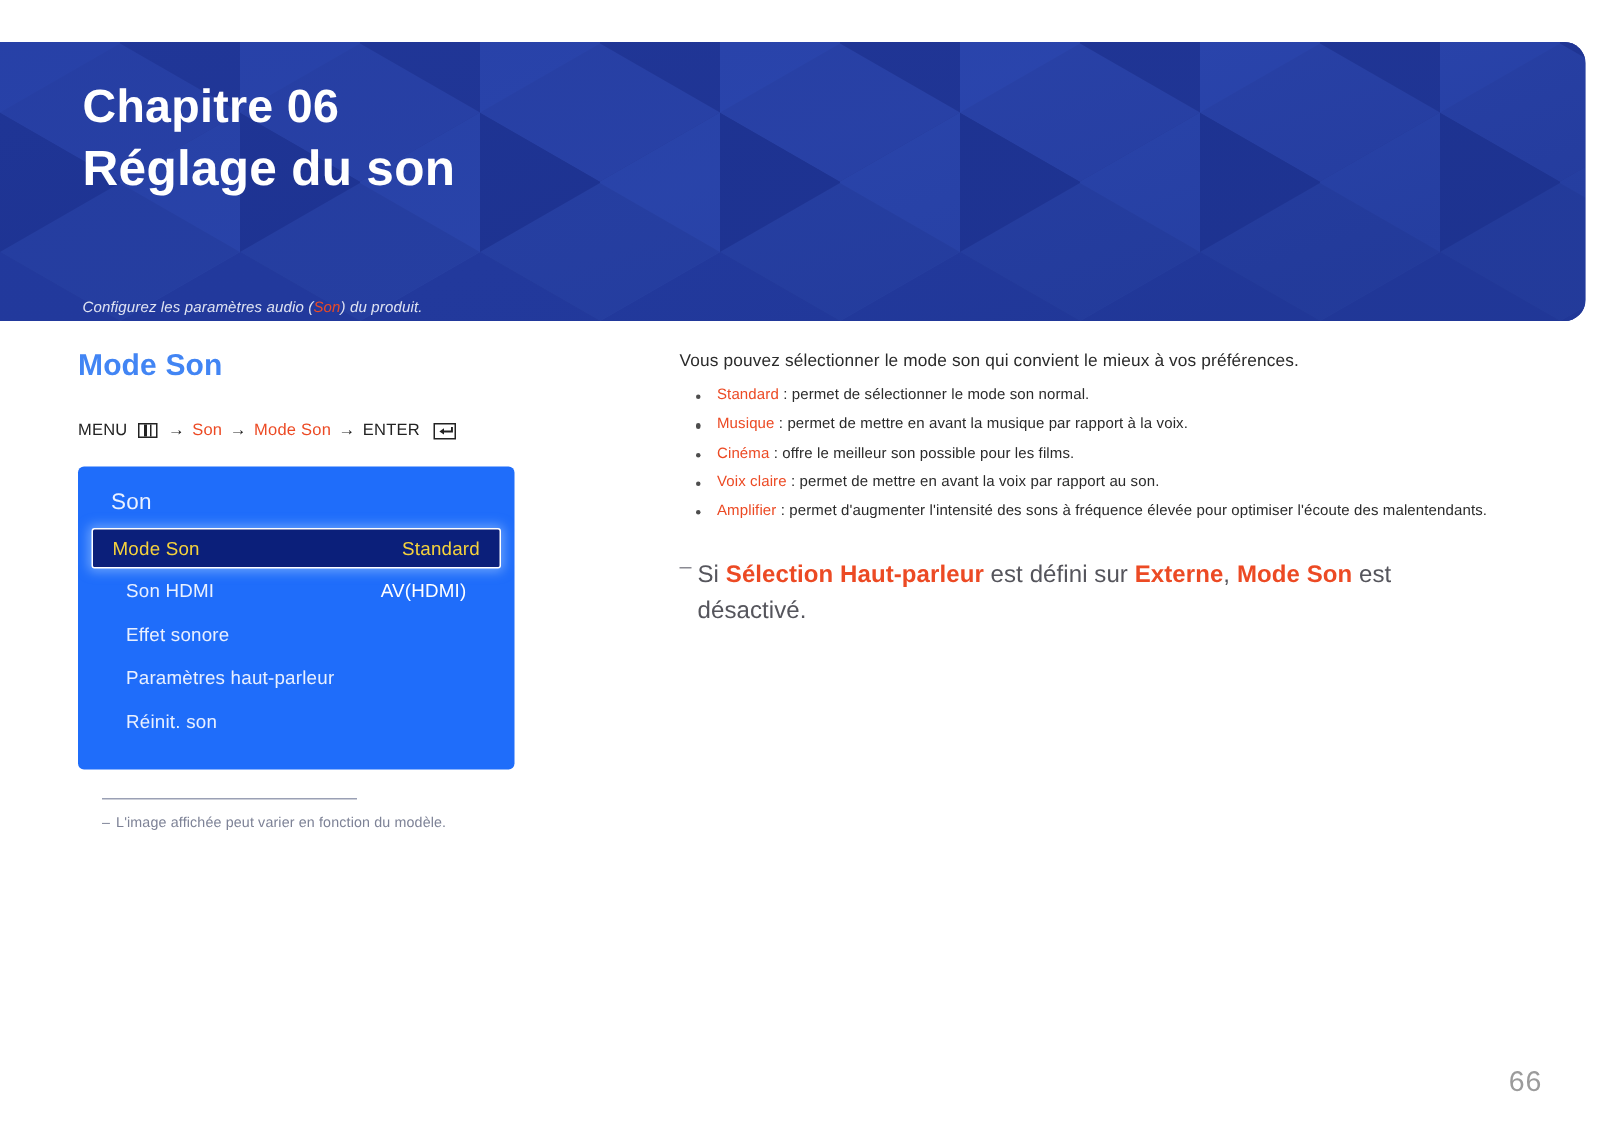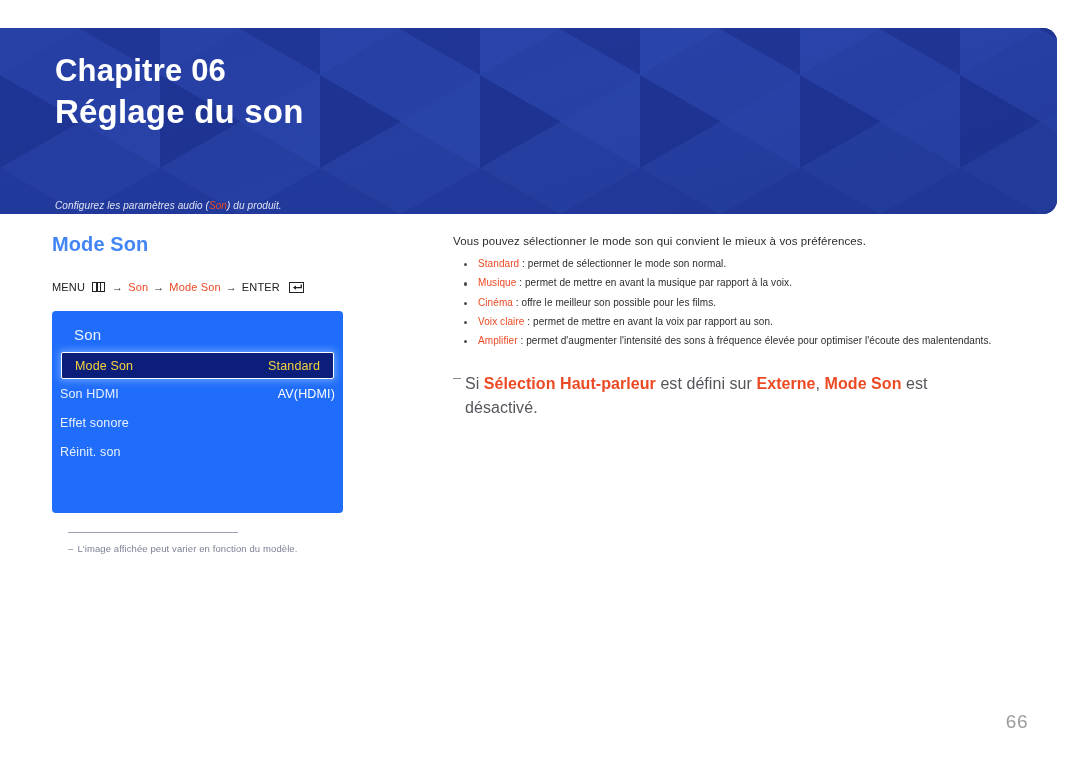--- a/index.html
+++ b/index.html
@@ -138,21 +138,21 @@
     font-size: 15px;
     padding: 6px 0 0 22px;
     letter-spacing: 0.2px;
   }
   .osd-list { margin-top: 9px; }
   .osd-row {
     height: 29px;
     display: flex;
     align-items: center;
     justify-content: space-between;
-    padding: 0 8px;
+    padding: 0 32px;
     color: #e9f0ff;
     font-size: 12.5px;
     letter-spacing: 0.15px;
   }
   .osd-row.selected {
     background: #0b1f7a;
     border: 1.6px solid #ffffff;
     border-radius: 2px;
     margin: 0 9px;
     padding: 0 13px;
@@ -318,20 +318,24 @@
         <div class="osd-row">
           <span>Son HDMI</span>
           <span class="osd-val">AV(HDMI)</span>
         </div>
 
         <div class="osd-row">
           <span>Effet sonore</span>
           <span class="osd-val"></span>
         </div>
 
+        <div class="osd-row">
+          <span>Paramètres haut-parleur</span>
+          <span class="osd-val"></span>
+        </div>
 
         <div class="osd-row">
           <span>Réinit. son</span>
           <span class="osd-val"></span>
         </div>
 
       </div>
     </div>
   </div>
 

